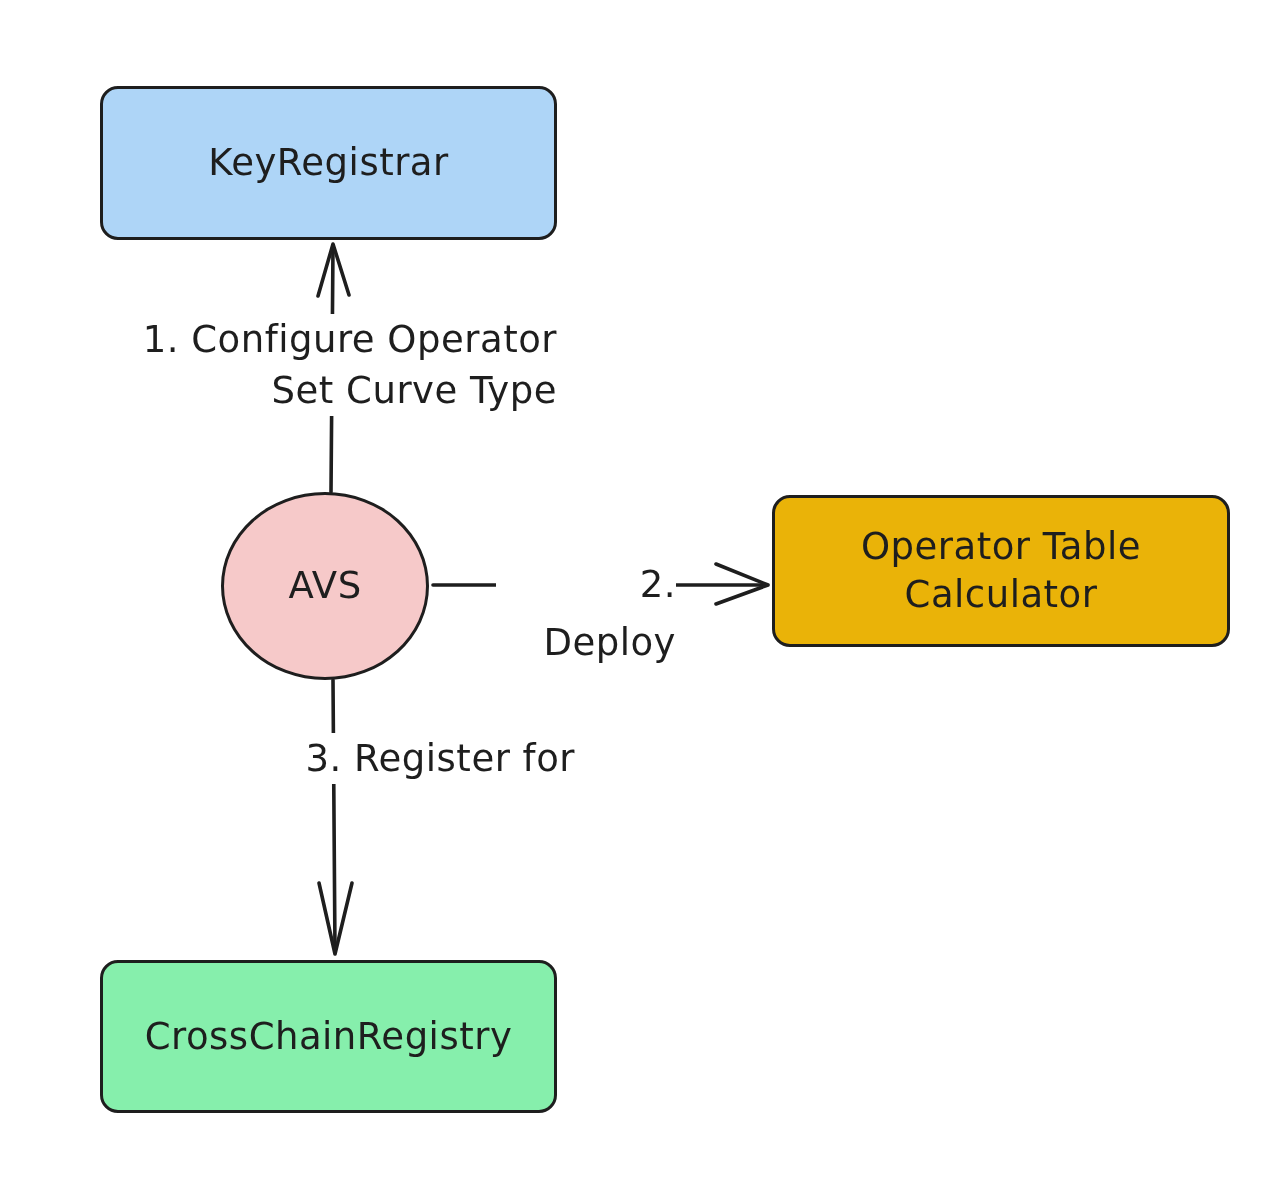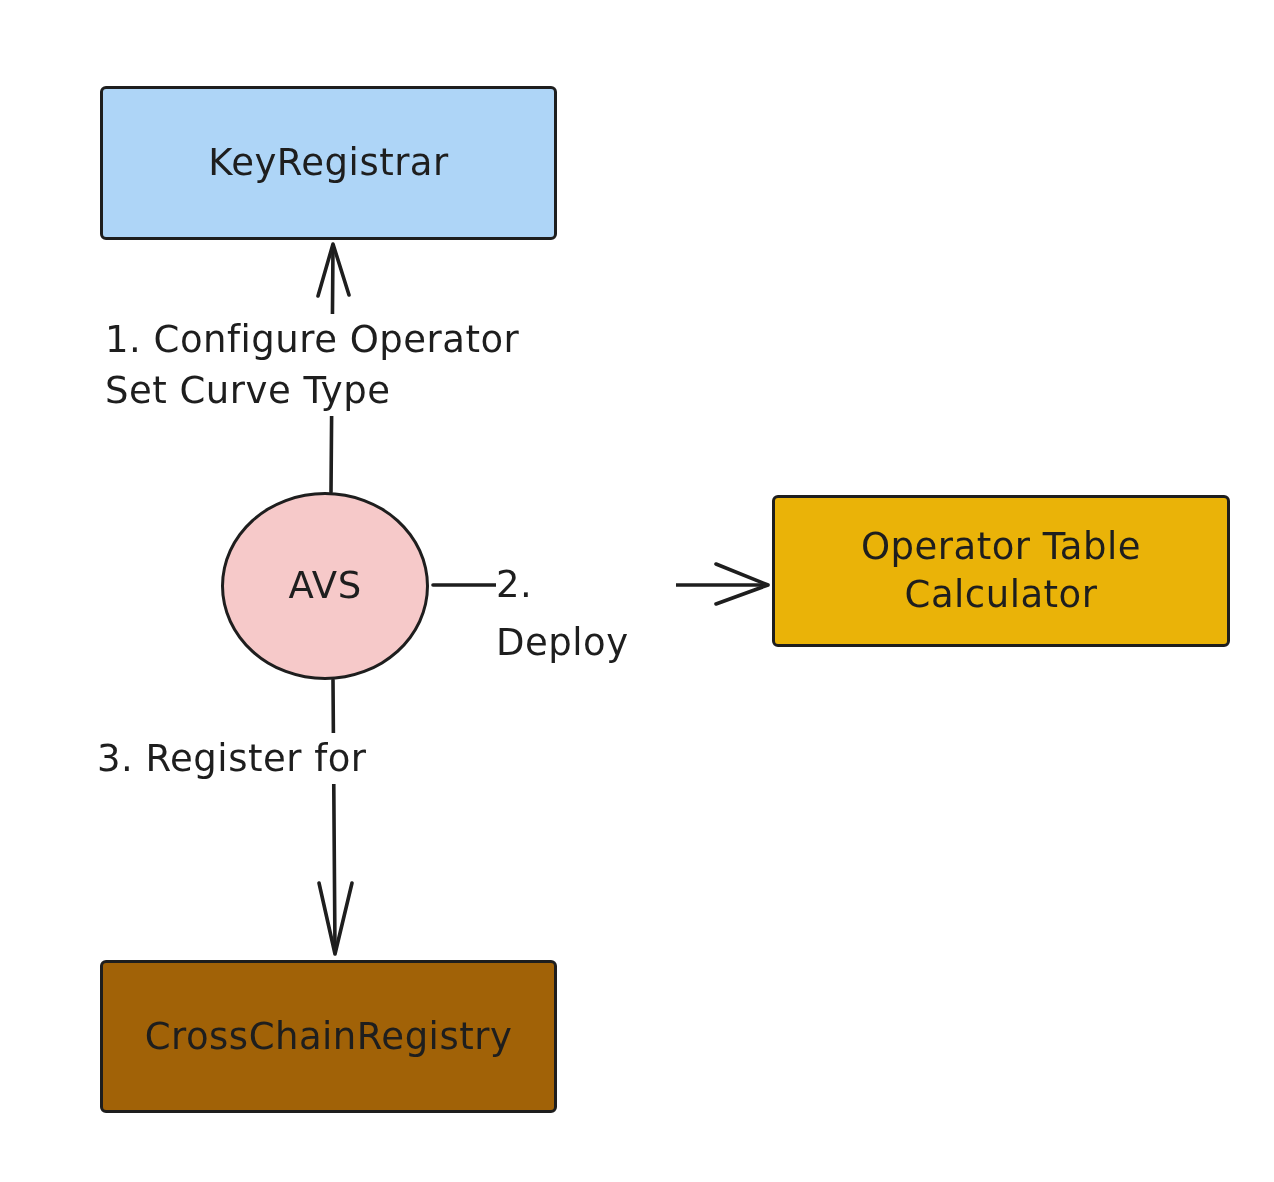--- a/index.html
+++ b/index.html
@@ -31,44 +31,44 @@
     z-index: 2;
     display: flex;
     align-items: center;
     justify-content: center;
     text-align: center;
     border: 3.6px solid #1e1e1e;
     font-size: 37px;
     line-height: 48px;
     letter-spacing: 0.5px;
   }
-  .node-rect { border-radius: 6px; justify-content: center; }
+  .node-rect { border-radius: 18px; justify-content: center; }
   .node-ellipse { border-radius: 50%; }
   .node-keyregistrar {
     left: 100px; top: 86px; width: 457px; height: 154px;
     background: #aed5f7;
   }
   .node-avs {
     left: 221px; top: 492px; width: 208px; height: 188px;
     background: #f6c9c9;
   }
   .node-otc {
     left: 772px; top: 495px; width: 458px; height: 152px;
     background: #eab308;
   }
   .node-otc .node-label { width: 340px; }
   .node-ccr {
     left: 100px; top: 960px; width: 457px; height: 153px;
-    background: #a16207;
+    background: #86efac;
   }
   .edge-label {
     position: absolute;
     z-index: 3;
     background: #ffffff;
-    text-align: left;
+    text-align: right;
     font-size: 37px;
     line-height: 51px;
     letter-spacing: 0.5px;
   }
   .edge-label-1 { left: 105px; top: 314px; width: 452px; }
   .edge-label-2 { left: 496px; top: 556px; width: 180px; height: 58px; line-height: 58px; }
   .edge-label-3 { left: 97px; top: 733px; width: 478px; }
 </style>
 </head>
 <body>

